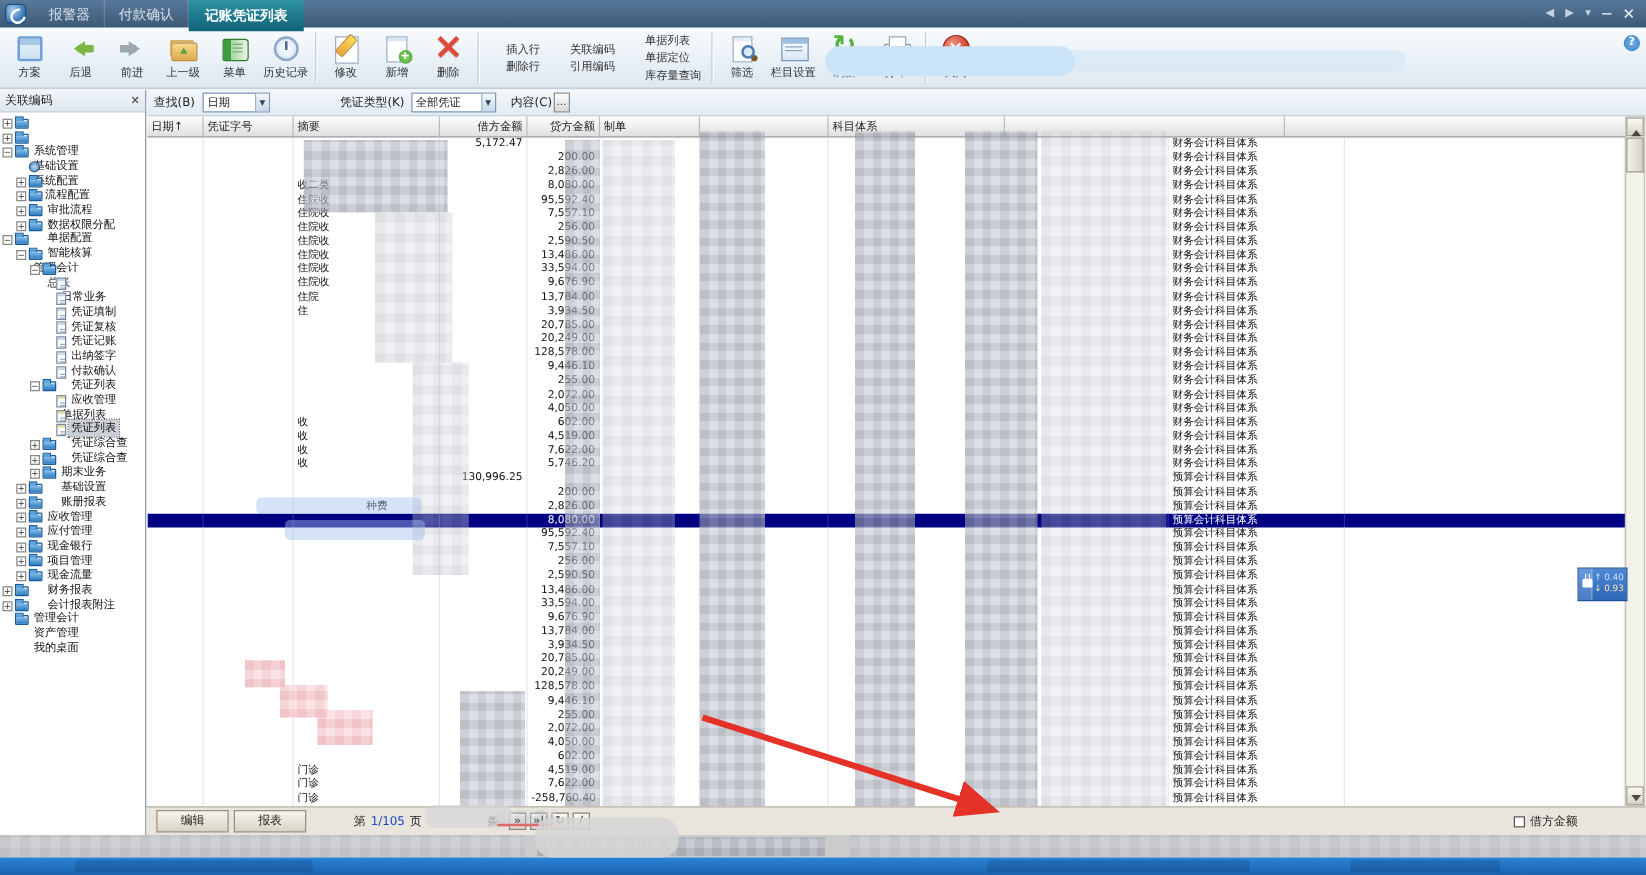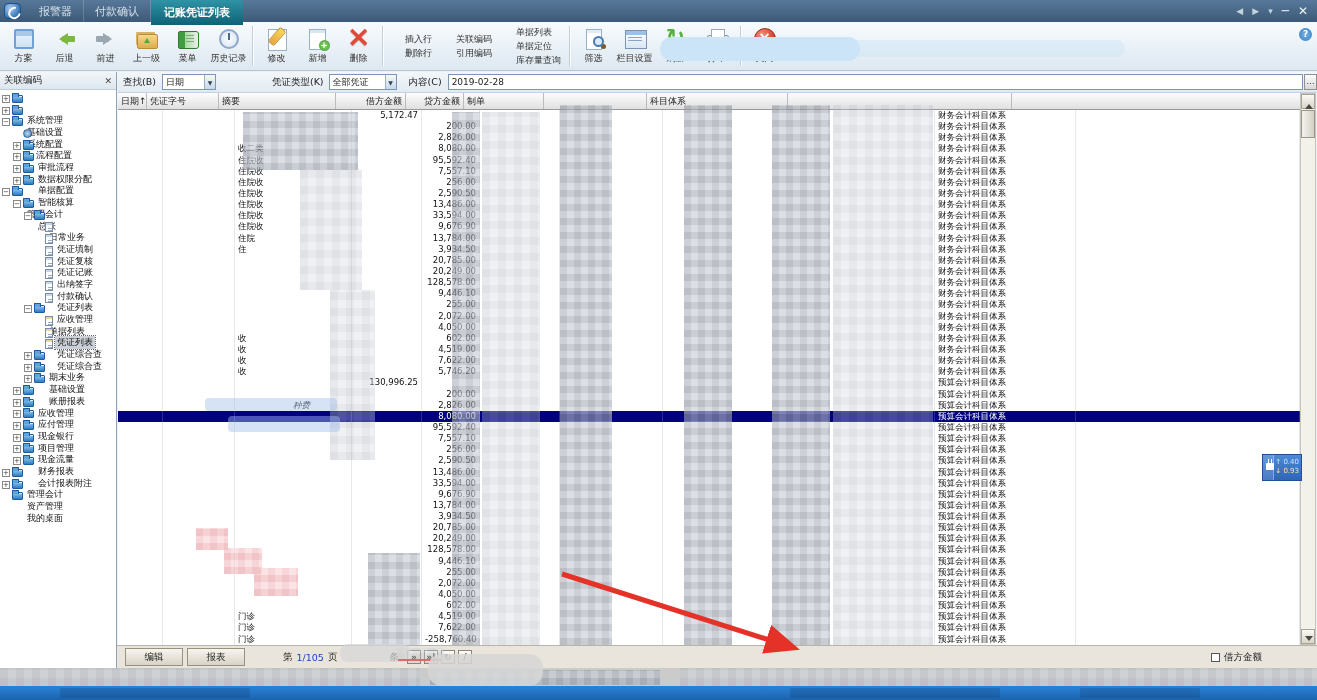--- a/index.html
+++ b/index.html
@@ -253,23 +253,20 @@
   <div class="combo" style="width:54px;margin-left:6px;">
     <span>日期</span>
     <span class="caret">▼</span>
   </div>
   <span class="f-label" style="margin-left:56px;">凭证类型(K)</span>
   <div class="combo" style="width:68px;margin-left:5px;">
     <span>全部凭证</span>
     <span class="caret">▼</span>
   </div>
   <span class="f-label" style="margin-left:12px;">内容(C)</span>
-  <div class="f-input" style="flex:1;margin-left:6px;">
-    <span>2019-02-28</span>
-  </div>
   <div class="more-btn">…</div>
 </div>
 
 <div class="sidebar">
   <div class="sb-head">
     <span class="sb-title">关联编码</span>
     <span class="sb-close">✕</span>
   </div>
   <div class="tree">
       <div class="titem" style="padding-left: 2px;">
@@ -444,21 +441,21 @@
       </div>
       <div class="titem" style="padding-left: 2px;">
         <span class="exp hidden"></span>
         <span class="ticon i-folder"></span>
         <span class="tlabel">我的桌面</span>
       </div>
     </div>
 </div>
 
 <div class="table-head">
-    <div class="th-cell" style="width: 29px;">日期↑</div>
+    <div class="th-cell" style="width: 45px;">日期↑</div>
     <div class="th-cell" style="width: 72px;">凭证字号</div>
     <div class="th-cell" style="width: 117px;">摘要</div>
     <div class="th-cell ar" style="width: 70px;">借方金额</div>
     <div class="th-cell ar" style="width: 58px;">贷方金额</div>
     <div class="th-cell" style="width: 80px;">制单</div>
     <div class="th-cell" style="width: 103px;"></div>
     <div class="th-cell" style="width: 141px;">科目体系</div>
     <div class="th-cell" style="width: 224px;"></div>
   </div>
 <div class="table-body">
@@ -770,21 +767,21 @@
       <div class="tcell ar" style="width: 58px;">200.00</div>
       <div class="tcell" style="width: 80px;"></div>
       <div class="tcell" style="width: 103px;"></div>
       <div class="tcell" style="width: 272px;"></div>
       <div class="tcell" style="width: 141px;">预算会计科目体系</div>
       <div class="tcell" style="width: 224px;"></div>
     </div>
     <div class="trow">
       <div class="tcell" style="width: 45px;"></div>
       <div class="tcell" style="width: 72px;"></div>
-      <div class="tcell" style="width: 117px; padding-left: 58px; font-style: italic;">种费</div>
+      <div class="tcell" style="width: 117px; padding-left: 58px;">种费</div>
       <div class="tcell ar" style="width: 70px;"></div>
       <div class="tcell ar" style="width: 58px;">2,826.00</div>
       <div class="tcell" style="width: 80px;"></div>
       <div class="tcell" style="width: 103px;"></div>
       <div class="tcell" style="width: 272px;"></div>
       <div class="tcell" style="width: 141px;">预算会计科目体系</div>
       <div class="tcell" style="width: 224px;"></div>
     </div>
     <div class="trow sel">
       <div class="tcell" style="width: 45px;"></div>

